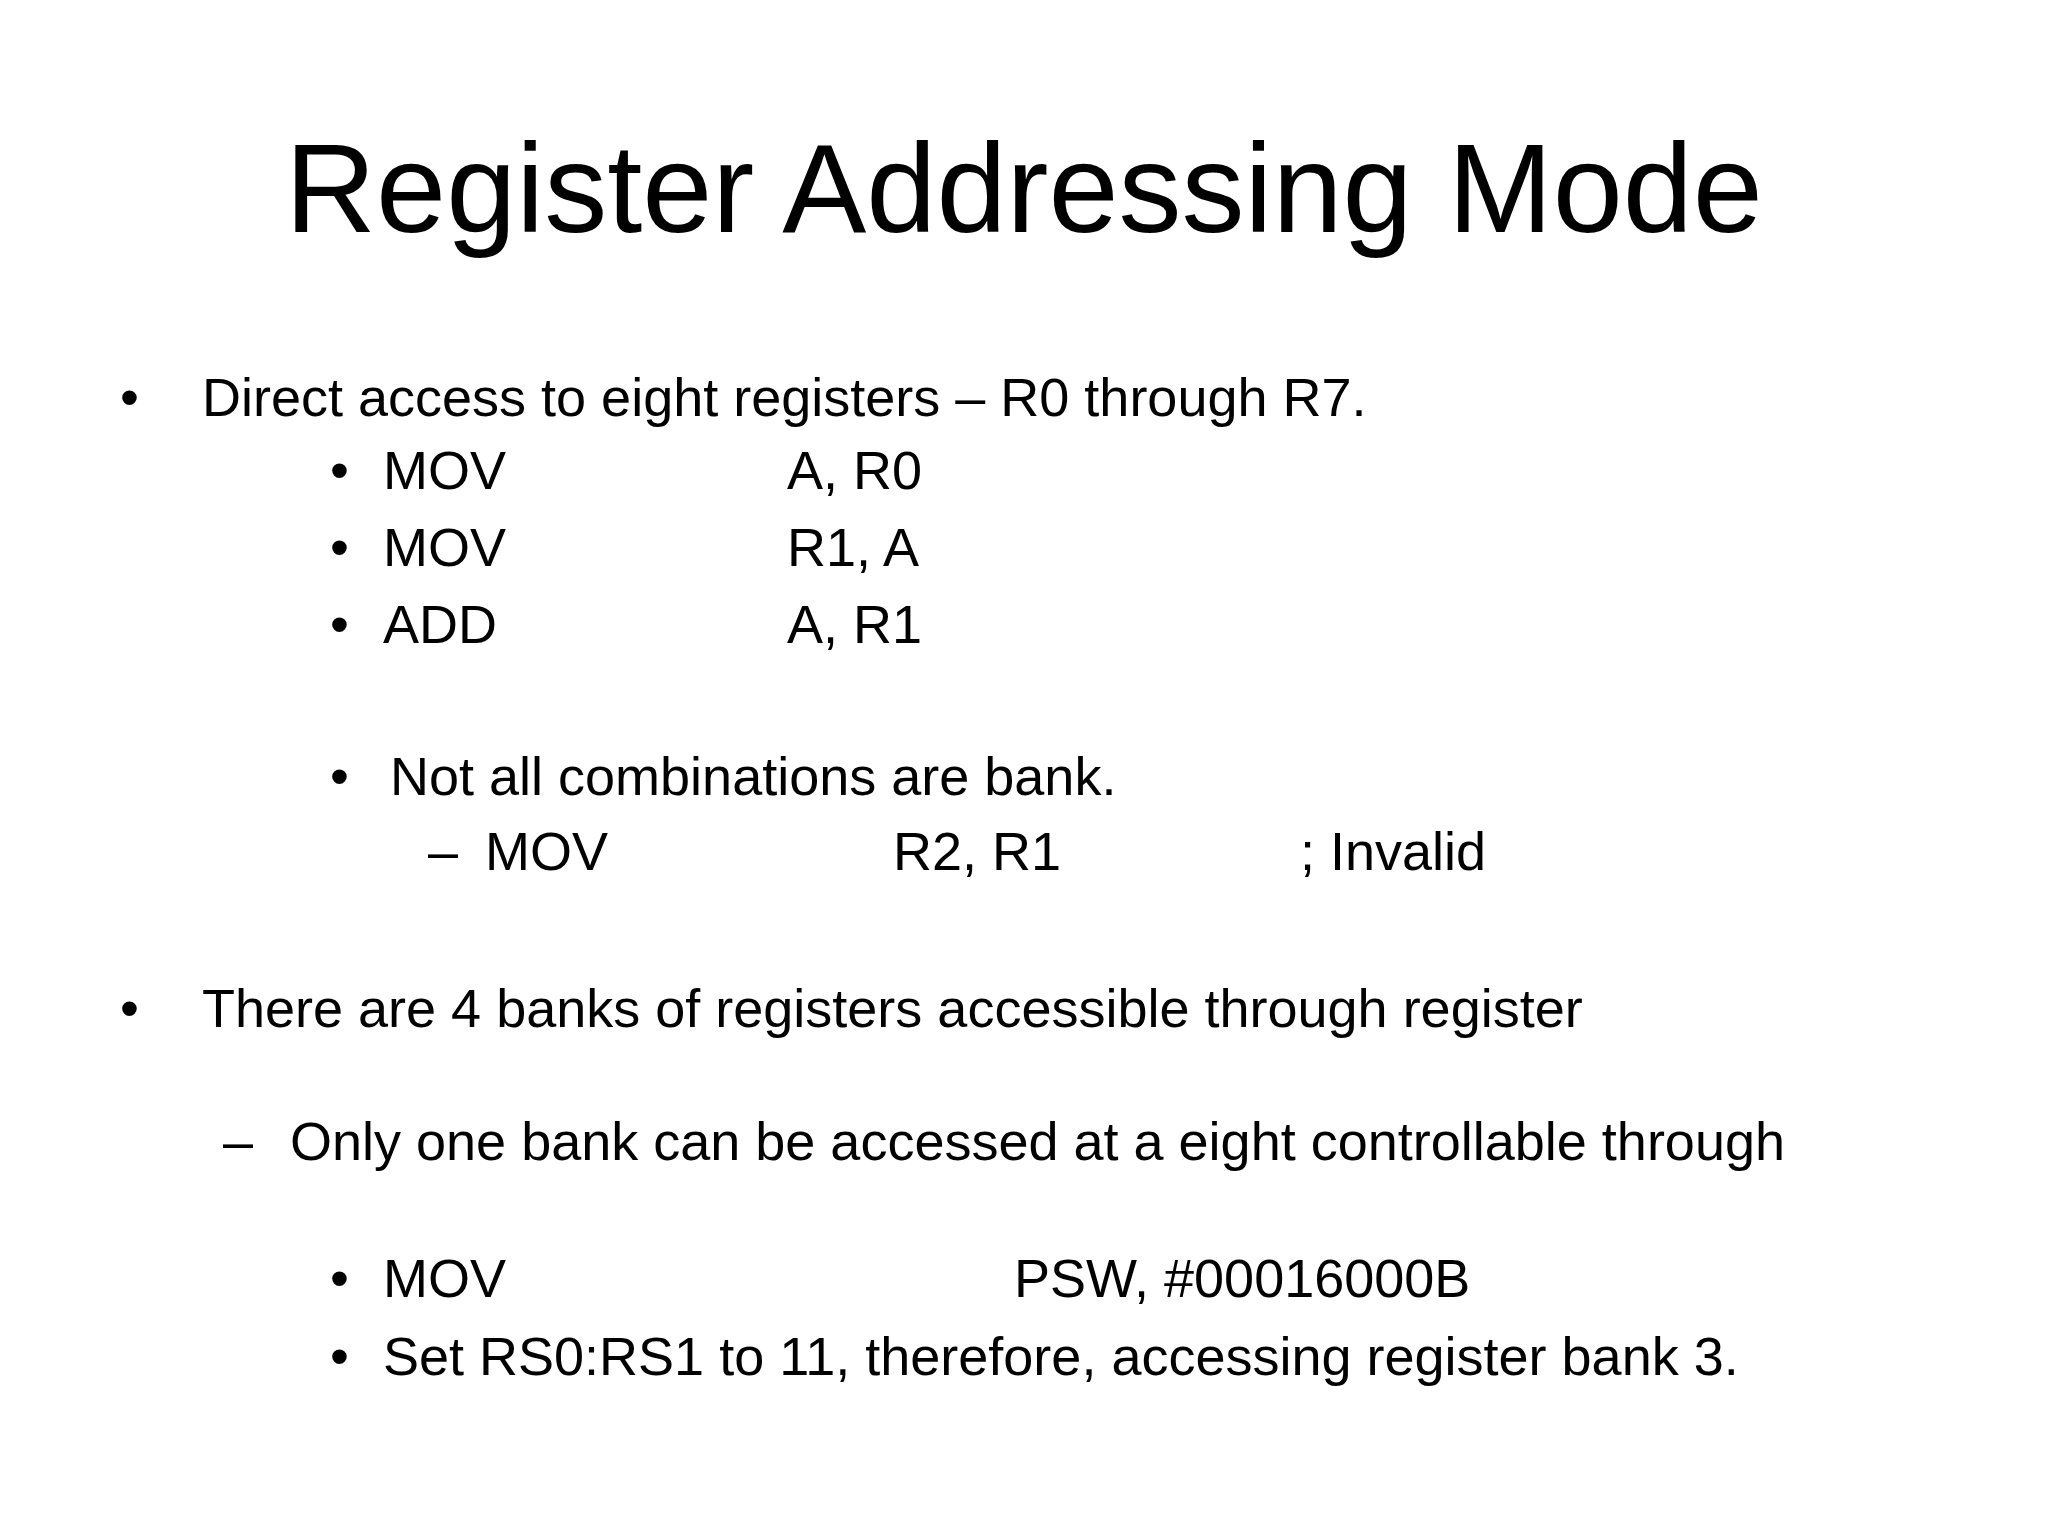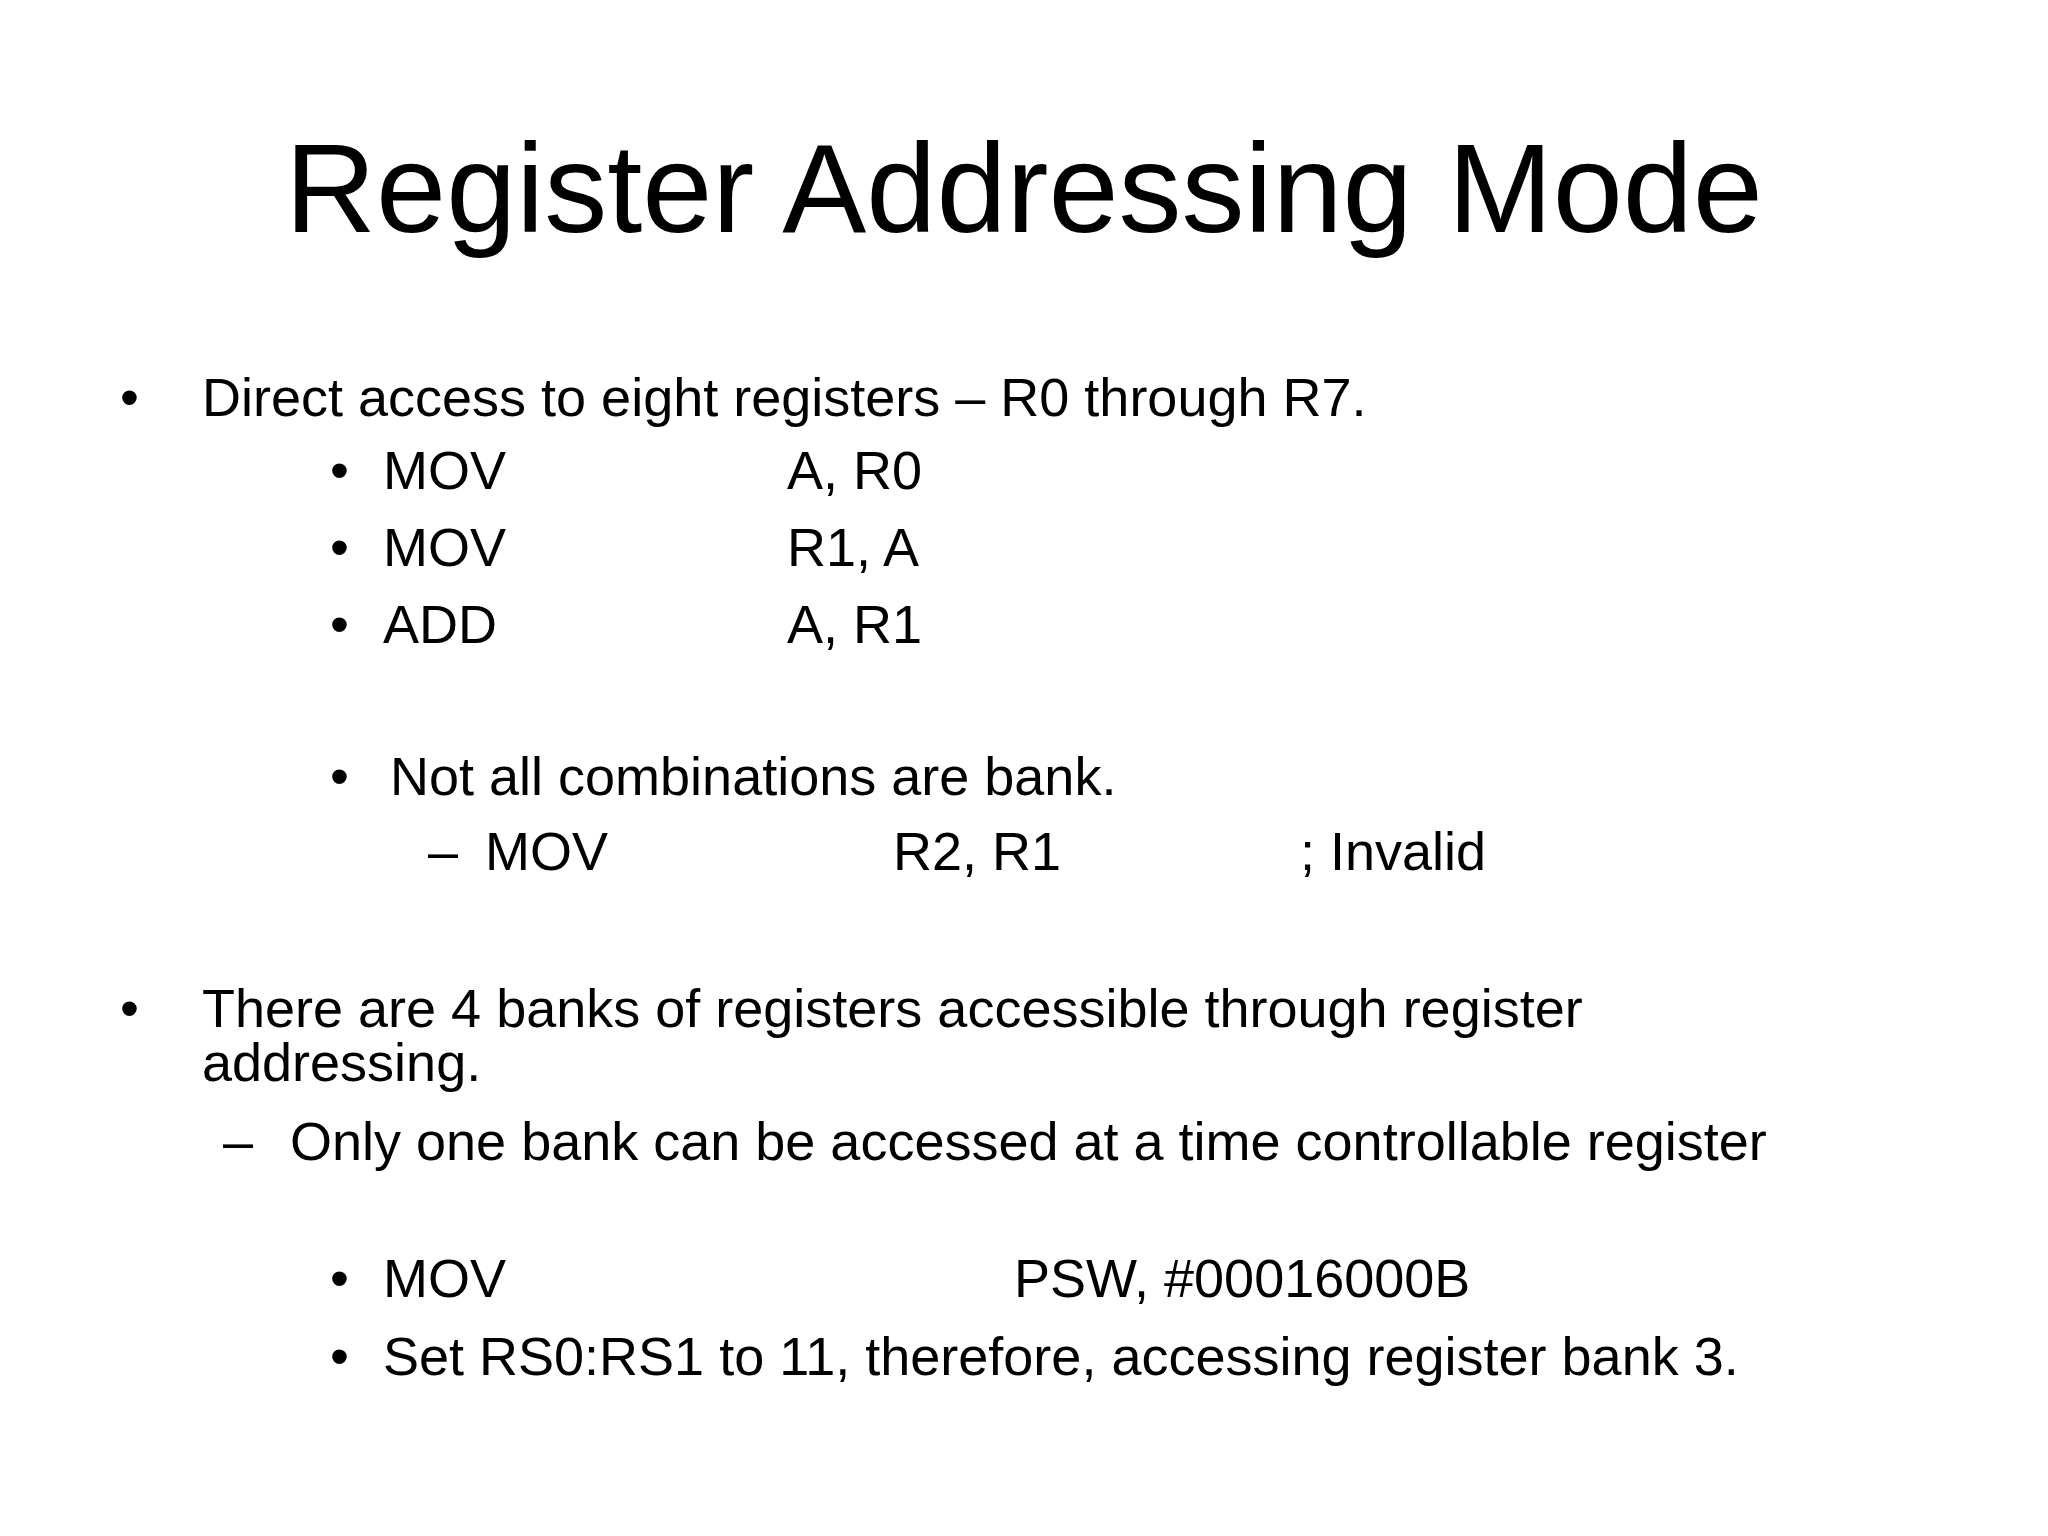--- a/index.html
+++ b/index.html
@@ -81,27 +81,24 @@
     <span class="frag" style="left:485px">MOV</span>
     <span class="frag" style="left:893px">R2, R1</span>
     <span class="frag" style="left:1300px">; Invalid</span>
   </div>
 
   <div class="line" style="top:981px">
     <span class="frag" style="left:120px">•</span>
     <span class="frag" style="left:202px">There are 4 banks of registers accessible through register</span>
   </div>
 
-  <div class="line" style="top:1035px">
-    <span class="frag" style="left:202px">addressing.</span>
-  </div>
 
   <div class="line" style="top:1114px">
     <span class="frag" style="left:223px">–</span>
-    <span class="frag" style="left:290px">Only one bank can be accessed at a time controllable register</span>
+    <span class="frag" style="left:290px">Only one bank can be accessed at a eight controllable through</span>
   </div>
 
 
   <div class="line" style="top:1251px">
     <span class="frag" style="left:330px">•</span>
     <span class="frag" style="left:383px">MOV</span>
     <span class="frag" style="left:1014px">PSW, #00016000B</span>
   </div>
 
   <div class="line" style="top:1329px">

